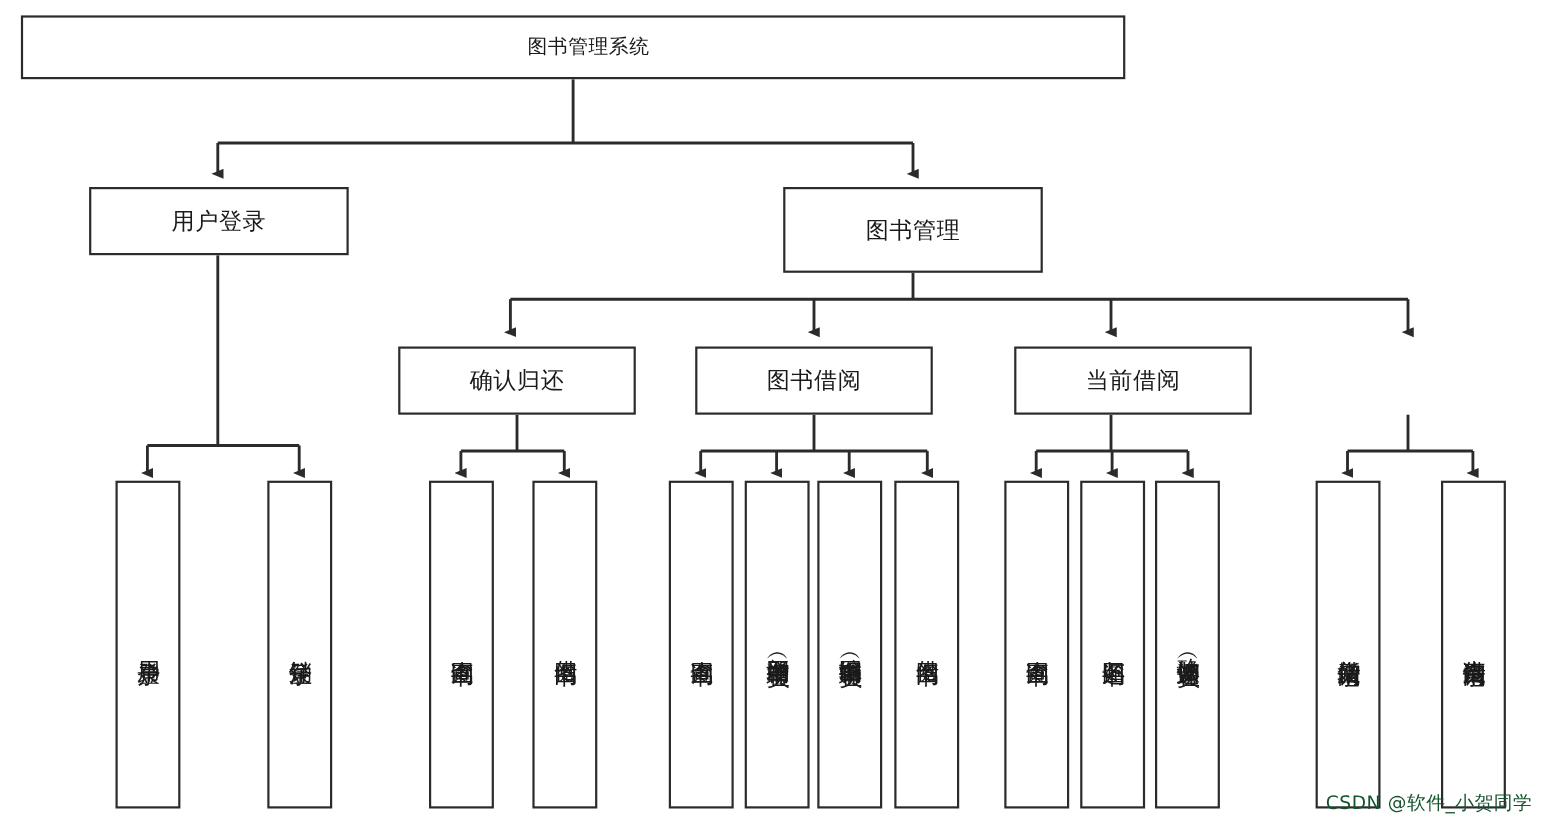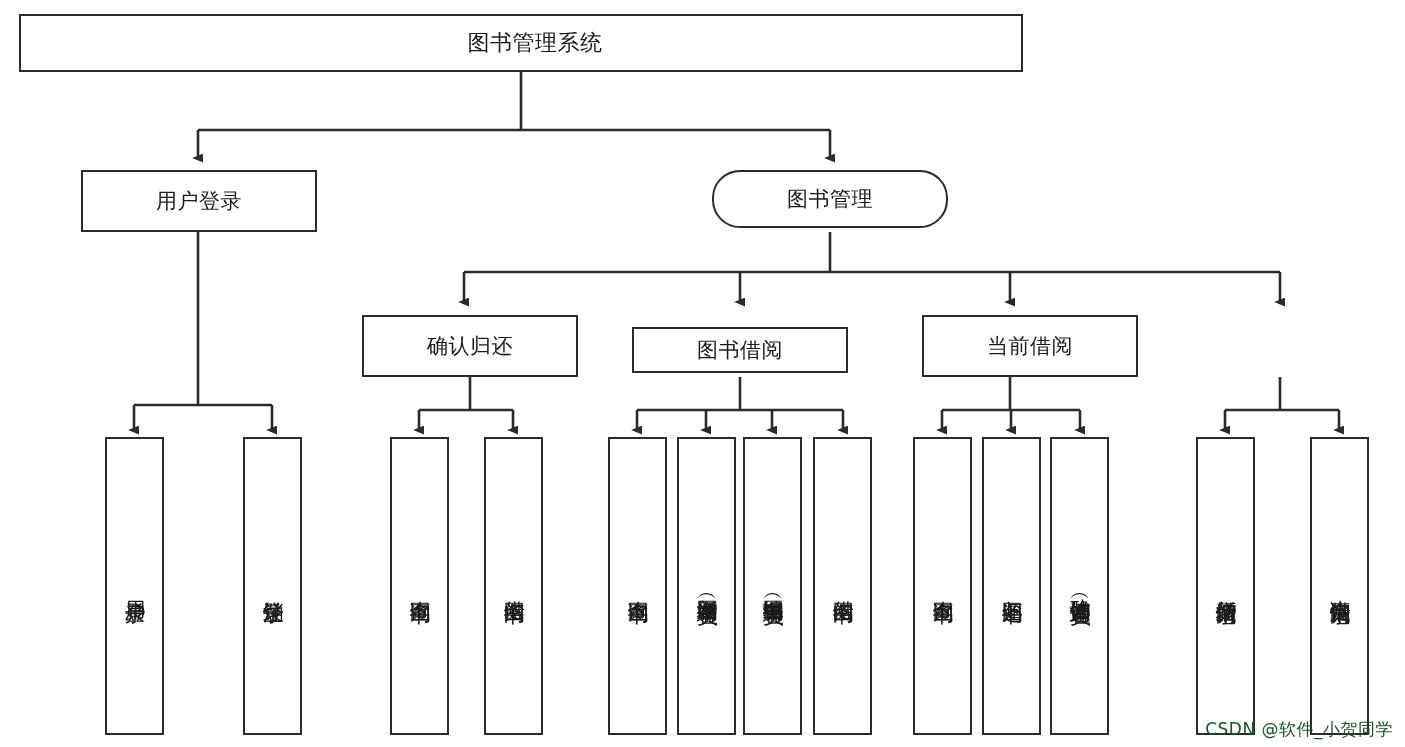--- a/index.html
+++ b/index.html
@@ -30,21 +30,21 @@
   }
   .node .label {
     display: block;
     line-height: 1.18;
     letter-spacing: 0.5px;
   }
   .node.h .label {
     font-size: 21px;
   }
   .node.root .label {
-    font-size: 22px;
+    font-size: 18px;
     margin-left: 28px;
   }
   .node.v {
     align-items: center;
     justify-content: center;
   }
   .node.v .label {
     writing-mode: vertical-rl;
     text-orientation: upright;
     font-size: 21px;
@@ -127,28 +127,28 @@
     </g>
   </svg>
 
   <div class="node root h" style="left:19px; top:14px; width:1004px; height:58px;">
     <span class="label">图书管理系统</span>
   </div>
 
   <div class="node h" style="left:81px; top:170px; width:236px; height:62px;">
     <span class="label">用户登录</span>
   </div>
-  <div class="node h" style="left:712px; top:170px; width:236px; height:58px;border-radius:28px;">
+  <div class="node h" style="left:712px; top:170px; width:236px; height:78px;">
     <span class="label">图书管理</span>
   </div>
 
   <div class="node h" style="left:362px; top:315px; width:216px; height:62px;">
     <span class="label">确认归还</span>
   </div>
-  <div class="node h" style="left:632px; top:327px; width:216px; height:46px;text-align:right;">
+  <div class="node h" style="left:632px; top:315px; width:216px; height:62px;text-align:right;">
     <span class="label">图书借阅</span>
   </div>
   <div class="node h" style="left:902px; top:315px; width:216px; height:62px;margin-left:20px;">
     <span class="label">当前借阅</span>
   </div>
 
   <div class="node v" style="left:105px; top:437px; width:59px; height:298px;">
     <span class="label">用户登录</span>
   </div>
   <div class="node v" style="left:243px; top:437px; width:59px; height:298px;">

